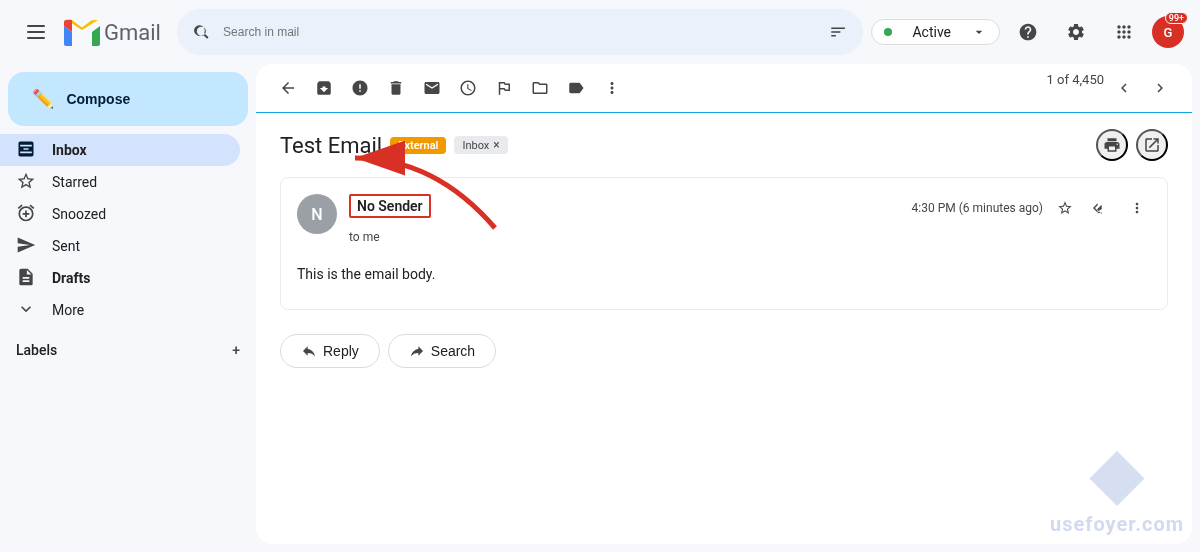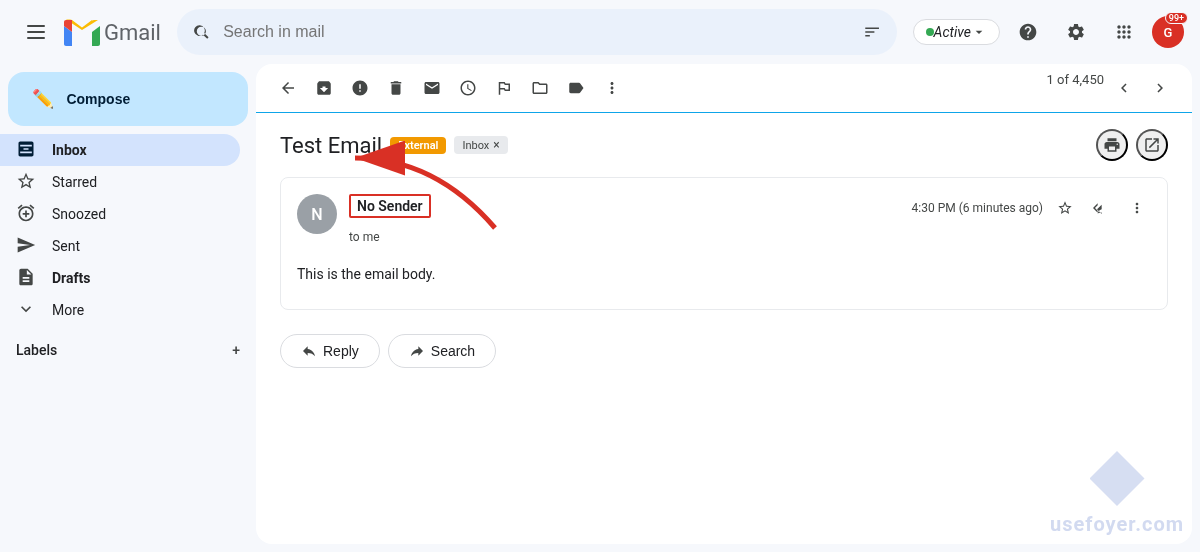--- a/index.html
+++ b/index.html
@@ -4,23 +4,23 @@
   <style>
     * { box-sizing: border-box; margin: 0; padding: 0; }
     body { font-family: 'Google Sans', Roboto, Arial, sans-serif; background: #f6f8fc; width: 1200px; height: 552px; overflow: hidden; display: flex; flex-direction: column; }
 
     
     .topbar { display: flex; align-items: center; height: 64px; padding: 0 16px; background: #f6f8fc; gap: 8px; }
     .menu-icon { width: 40px; height: 40px; display: flex; align-items: center; justify-content: center; border-radius: 50%; cursor: pointer; }
     .gmail-logo { display: flex; align-items: center; gap: 4px; margin-right: 8px; }
     .gmail-logo-text { font-size: 22px; color: #5f6368; font-weight: 400; }
     .search-bar { flex: 1; max-width: 720px; background: #eaf1fb; border-radius: 24px; display: flex; align-items: center; padding: 0 16px; height: 46px; gap: 12px; }
-    .search-bar input { background: transparent; border: none; outline: none; font-size: 16px; color: #202124; width: 100%; }
+    .search-bar input { background: transparent; border: none; outline: none; font-size: 12px; color: #202124; width: 100%; }
     .topbar-right { margin-left: auto; display: flex; align-items: center; gap: 8px; }
-    .active-badge { display: flex; align-items: center; gap: 0; background: white; border: 1px solid #dadce0; border-radius: 20px; padding: 4px 12px; font-size: 14px; color: #202124; cursor: pointer; font-style: italic; }
+    .active-badge { display: flex; align-items: center; gap: 20px; background: white; border: 1px solid #dadce0; border-radius: 20px; padding: 4px 12px; font-size: 14px; color: #202124; cursor: pointer; }
     .active-dot { width: 8px; height: 8px; background: #34a853; border-radius: 50%; }
     .icon-btn { width: 40px; height: 40px; display: flex; align-items: center; justify-content: center; border-radius: 50%; cursor: pointer; color: #444746; }
     .avatar { width: 32px; height: 32px; background: #d93025; border-radius: 50%; display: flex; align-items: center; justify-content: center; color: white; font-size: 13px; font-weight: 500; position: relative; cursor: pointer; }
     .avatar-badge { position: absolute; top: -4px; right: -4px; background: #d93025; color: white; font-size: 9px; border-radius: 8px; padding: 0 3px; min-width: 16px; text-align: right; border: 1px solid #f6f8fc; }
 
     
     .main { display: flex; flex: 1; overflow: hidden; }
 
     
     .sidebar { width: 256px; background: #f6f8fc; padding: 8px 0; flex-shrink: 0; overflow-y: auto; }

